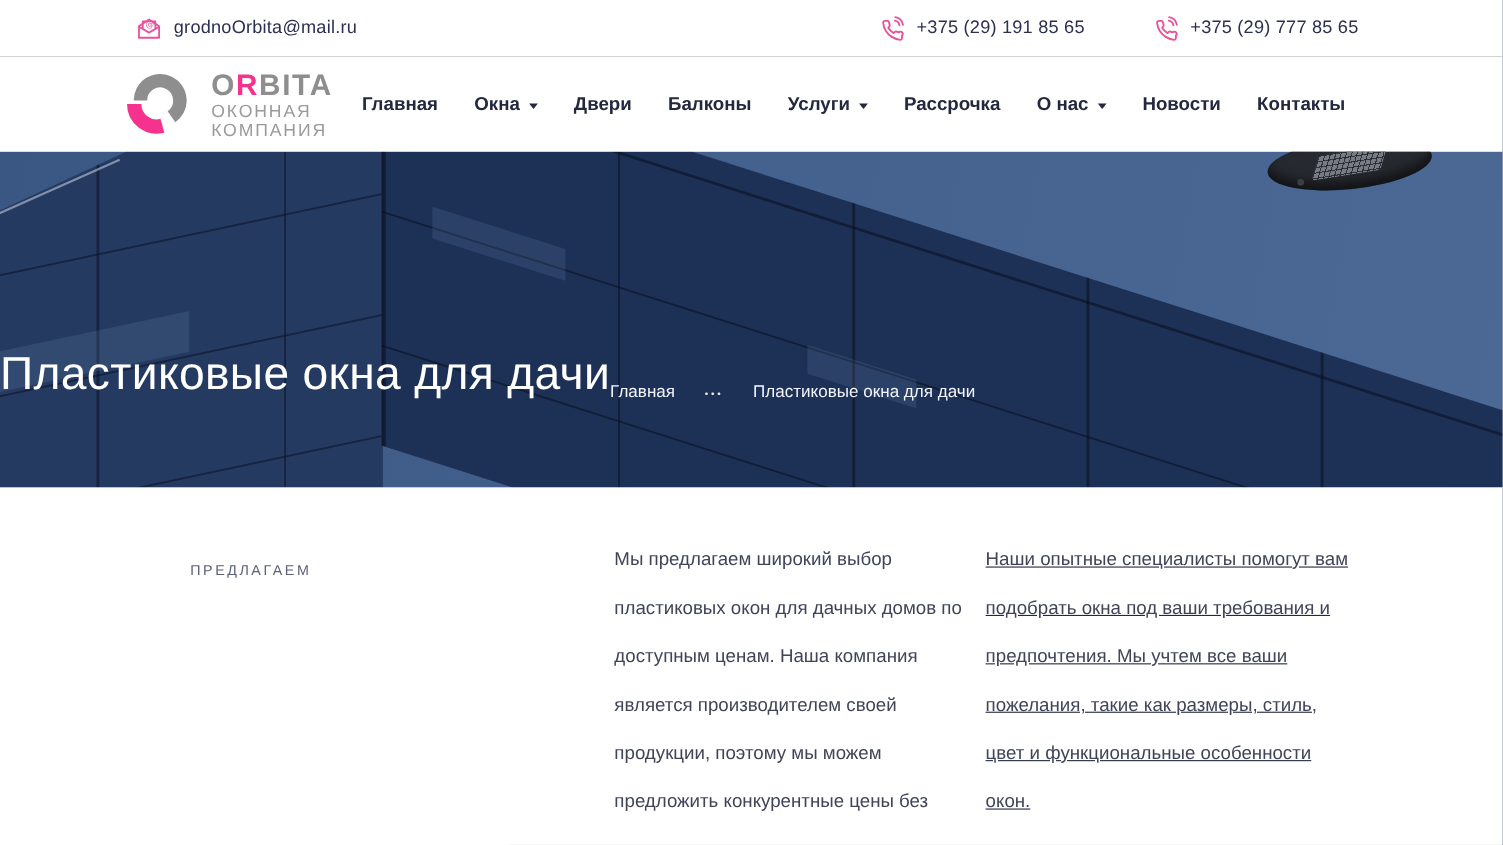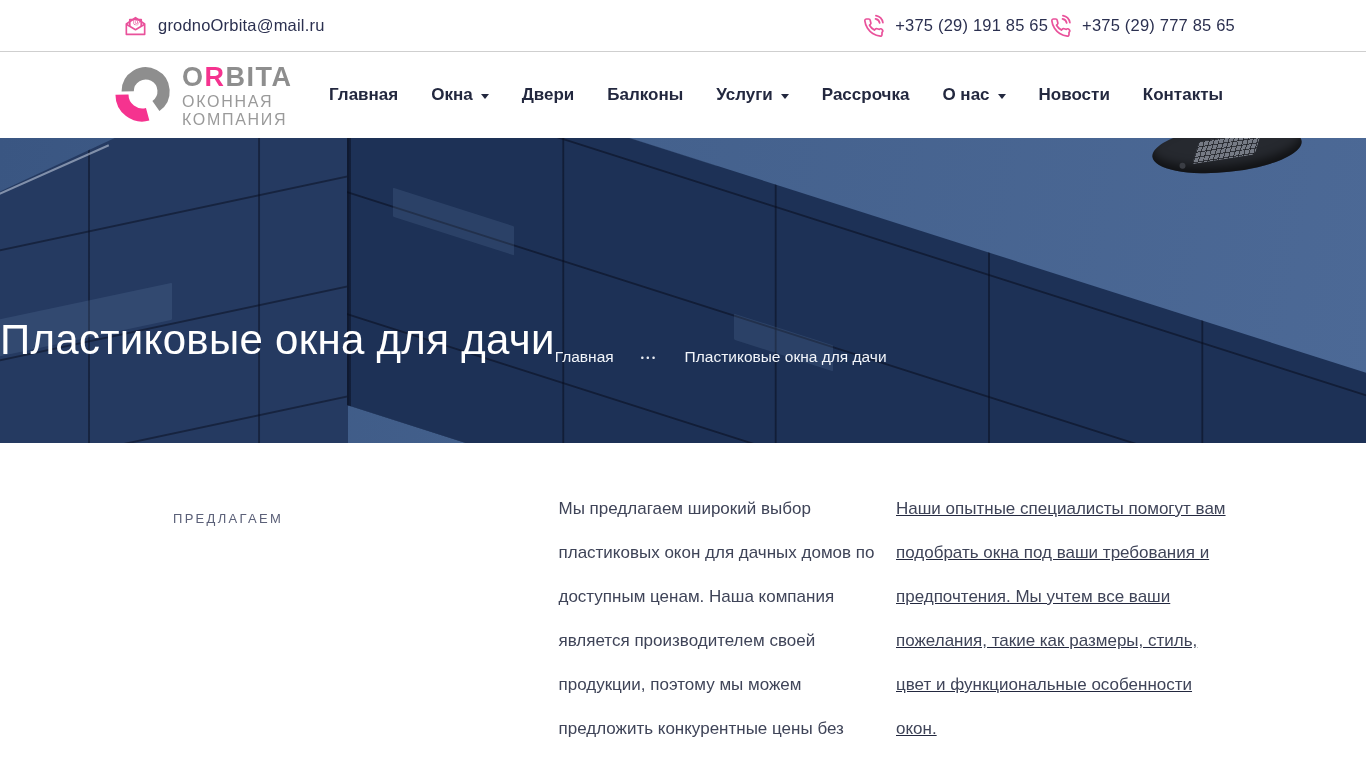--- a/index.html
+++ b/index.html
@@ -8,28 +8,28 @@
 
   
   .topbar{
     height:52px; background:#fff; border-bottom:1px solid #cfcfcf;
     display:flex; align-items:center; justify-content:space-between;
     padding:0 131px 0 123px;
   }
   .contact{ display:flex; align-items:center; gap:10px; text-decoration:none; color:#2b3050;
     font-size:16.5px; font-weight:500; letter-spacing:.2px; cursor:pointer; }
   .contact svg{ display:block; }
-  .topbar-right{ display:flex; align-items:center; }
+  .topbar-right{ display:flex; align-items:center; gap:62px; }
 
   
   .header{
     height:86px; background:#fff; display:flex; align-items:center;
     justify-content:space-between; padding:0 143px 0 113px;
   }
-  .logo{ display:flex; align-items:center; gap:7px; text-decoration:none; cursor:pointer; }
+  .logo{ display:flex; align-items:center; gap:17px; text-decoration:none; cursor:pointer; }
   .logo-text{ display:flex; flex-direction:column; }
   .brand{ font-size:27px; font-weight:800; letter-spacing:1.5px; color:#8e8e8e; line-height:30px; }
   .brand .r{ color:#f5338f; }
   .tagline{ font-size:16px; font-weight:400; letter-spacing:1.7px; color:#9a9a9a; margin-top:1px; }
 
   .nav{ display:flex; align-items:center; gap:33px; }
   .nav-item{ display:flex; align-items:center; gap:8px; font-size:17px; font-weight:700;
     color:#23283f; text-decoration:none; cursor:pointer; white-space:nowrap; }
   .caret{ width:0; height:0; border-left:4.5px solid transparent; border-right:4.5px solid transparent;
     border-top:5.5px solid #23283f; margin-top:2px; }

